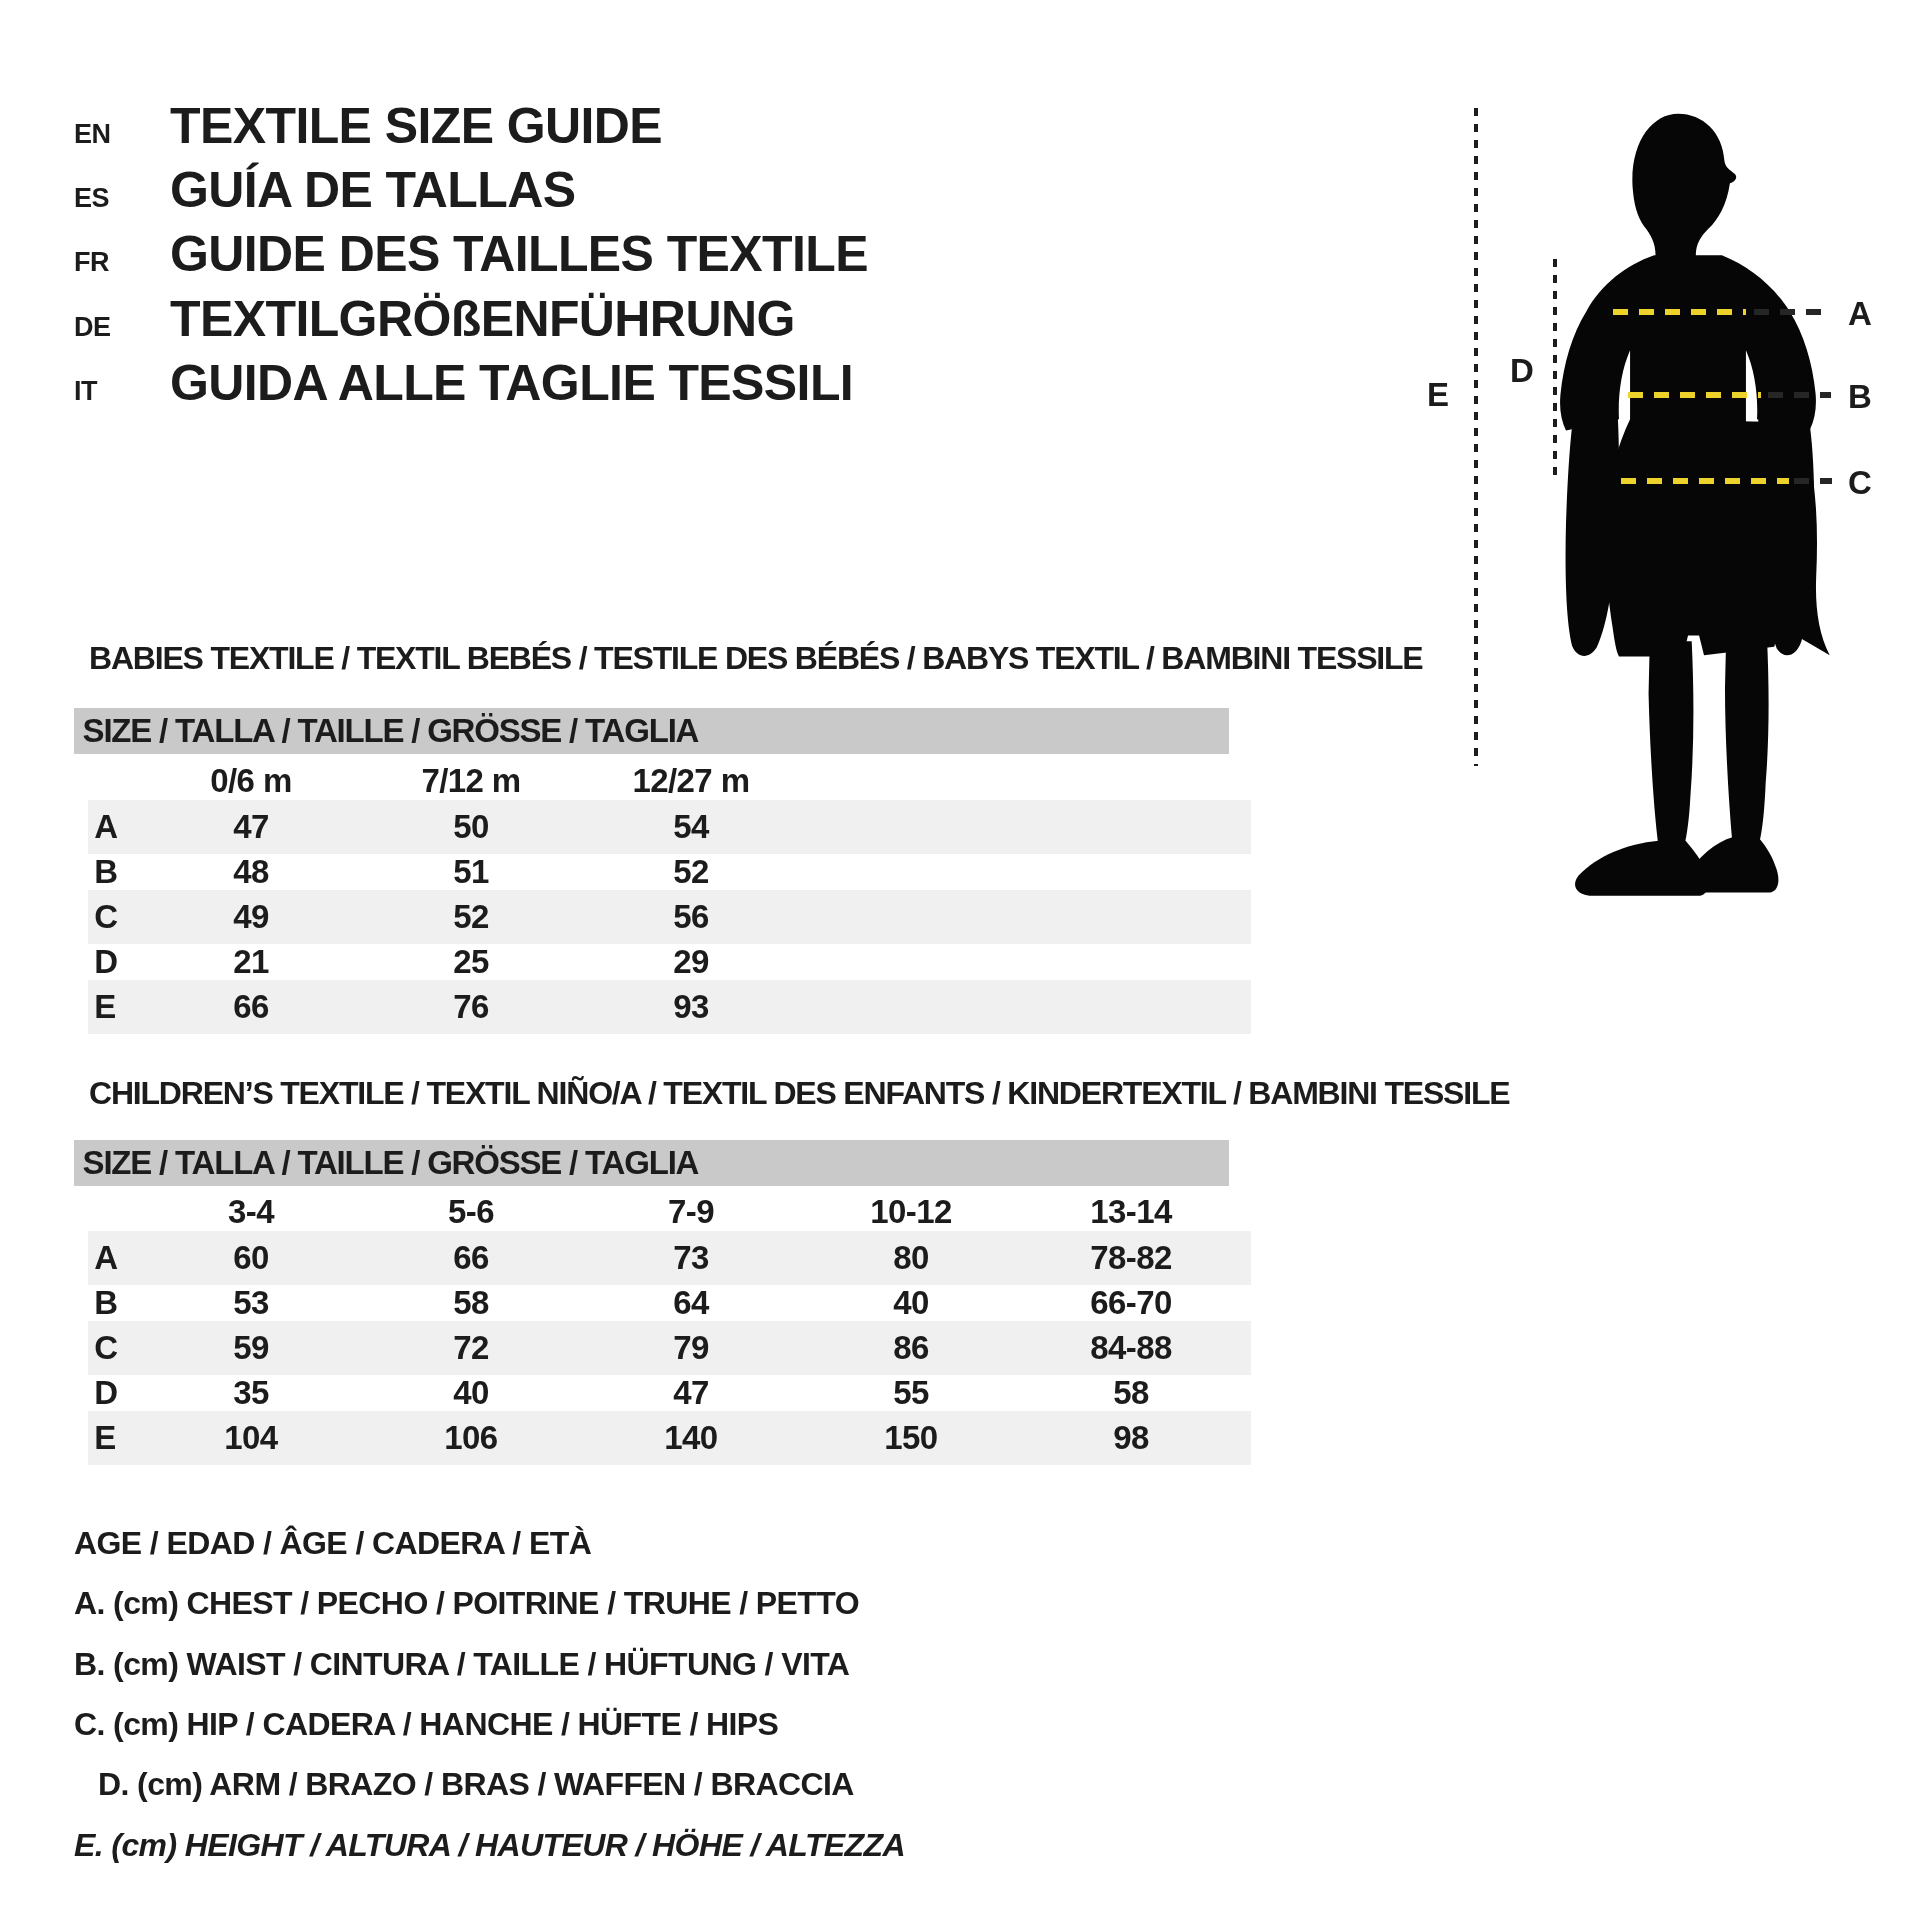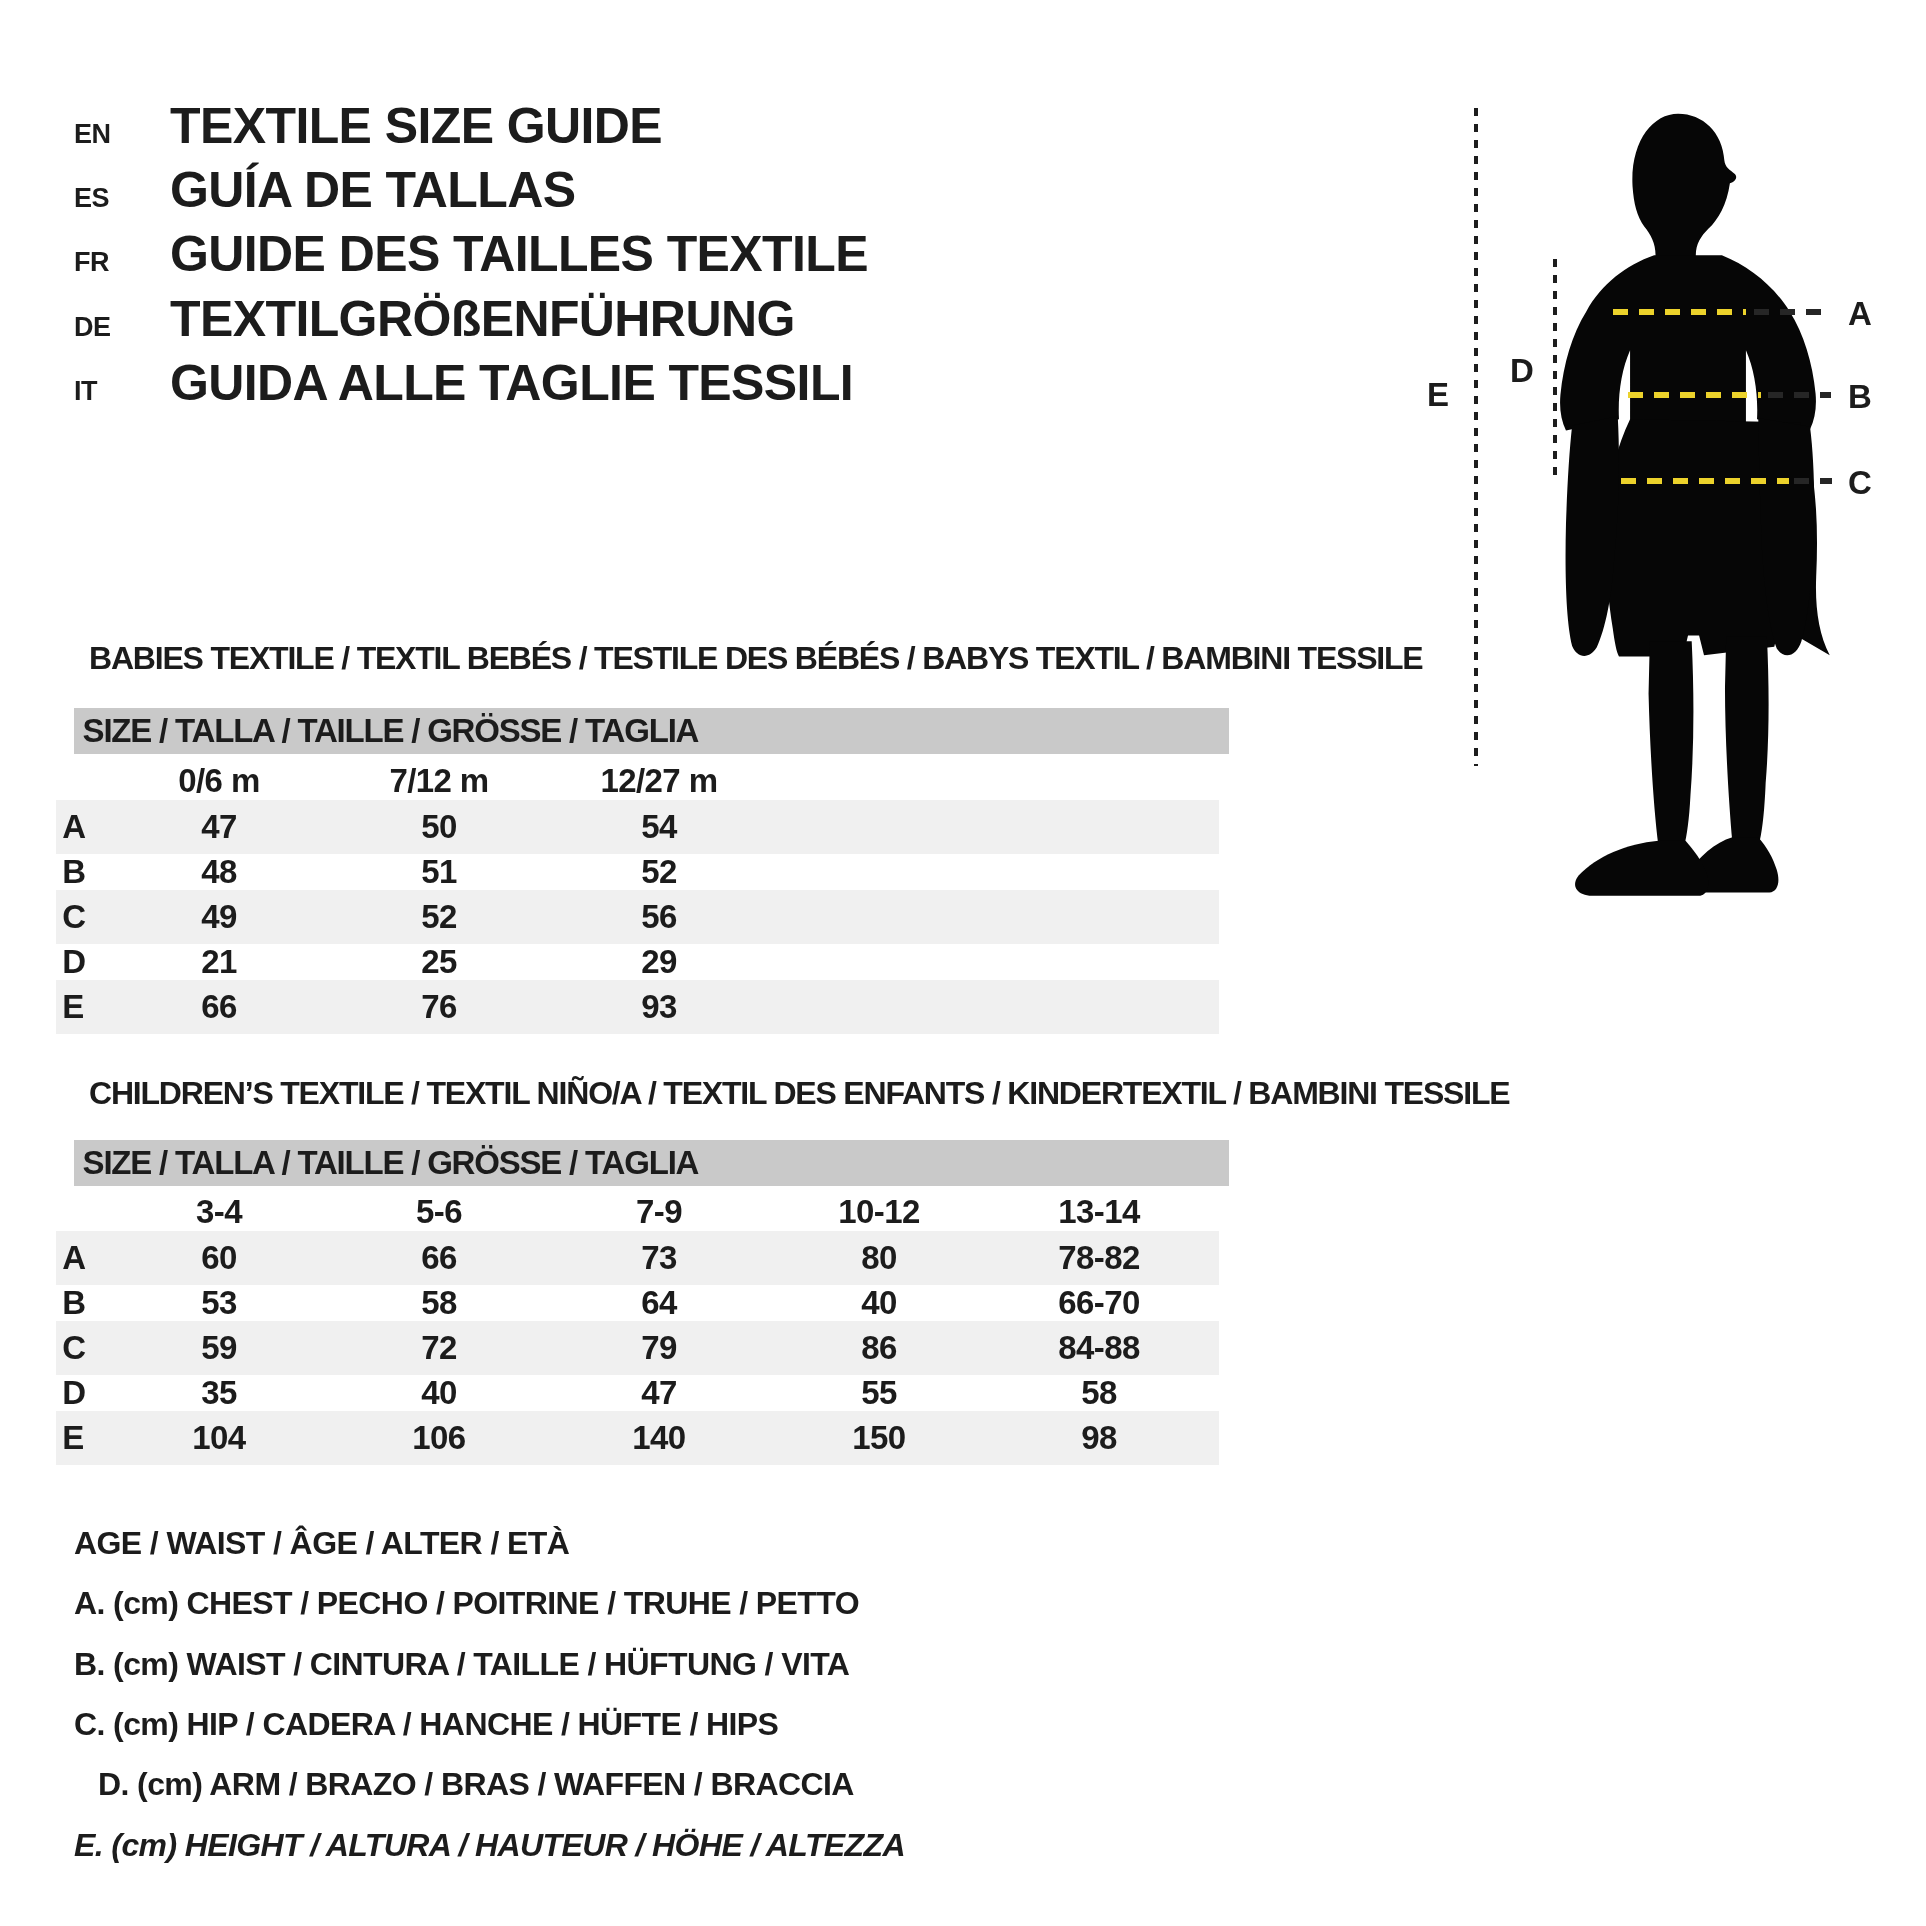--- a/index.html
+++ b/index.html
@@ -41,21 +41,21 @@
   }
 
   
   .size-band {
     position: absolute; left: 74px; width: 1155px; height: 46px;
     background: #c9c9c9; line-height: 46px; padding-left: 8.6px;
     font-size: 33px; font-weight: 700; letter-spacing: -1.2px; white-space: nowrap;
     box-sizing: border-box;
   }
   .grid-row {
-    position: absolute; left: 56px; width: 1163px; height: 54px;
+    position: absolute; left: 88px; width: 1163px; height: 54px;
     display: grid; grid-template-columns: 53px repeat(5, 220px);
     align-items: center;
   }
   .grid-row .cell   { text-align: center; font-size: 33px; font-weight: 700; letter-spacing: -0.6px; }
   .grid-row .rowlab { text-align: left; padding-left: 6.2px; font-size: 33px; font-weight: 700; }
   .stripe { background: #f0f0f0; }
 
   
   .legend-line {
     position: absolute; left: 74px; height: 43px; line-height: 43px;
@@ -256,21 +256,21 @@
       <div class="rowlab">E</div>
       <div class="cell">104</div>
       <div class="cell">106</div>
       <div class="cell">140</div>
       <div class="cell">150</div>
       <div class="cell">98</div>
     </div>
   </div>
 
   <div>
-    <div class="legend-line" style="top:1522px;">AGE / WAIST / ÂGE / ALTER / ETÀ</div>
+    <div class="legend-line" style="top:1522px;">AGE / EDAD / ÂGE / CADERA / ETÀ</div>
     <div class="legend-line" style="top:1582px;">A. (cm) CHEST / PECHO / POITRINE / TRUHE / PETTO</div>
     <div class="legend-line" style="top:1643px;">B. (cm) WAIST / CINTURA / TAILLE / HÜFTUNG / VITA</div>
     <div class="legend-line" style="top:1703px;">C. (cm) HIP / CADERA / HANCHE / HÜFTE / HIPS</div>
     <div class="legend-line" style="top:1763px;margin-left:24px;">D. (cm) ARM / BRAZO / BRAS / WAFFEN / BRACCIA</div>
     <div class="legend-line" style="top:1824px;font-style:italic;">E. (cm) HEIGHT / ALTURA / HAUTEUR / HÖHE / ALTEZZA</div>
   </div>
 
 </div>
 
 

